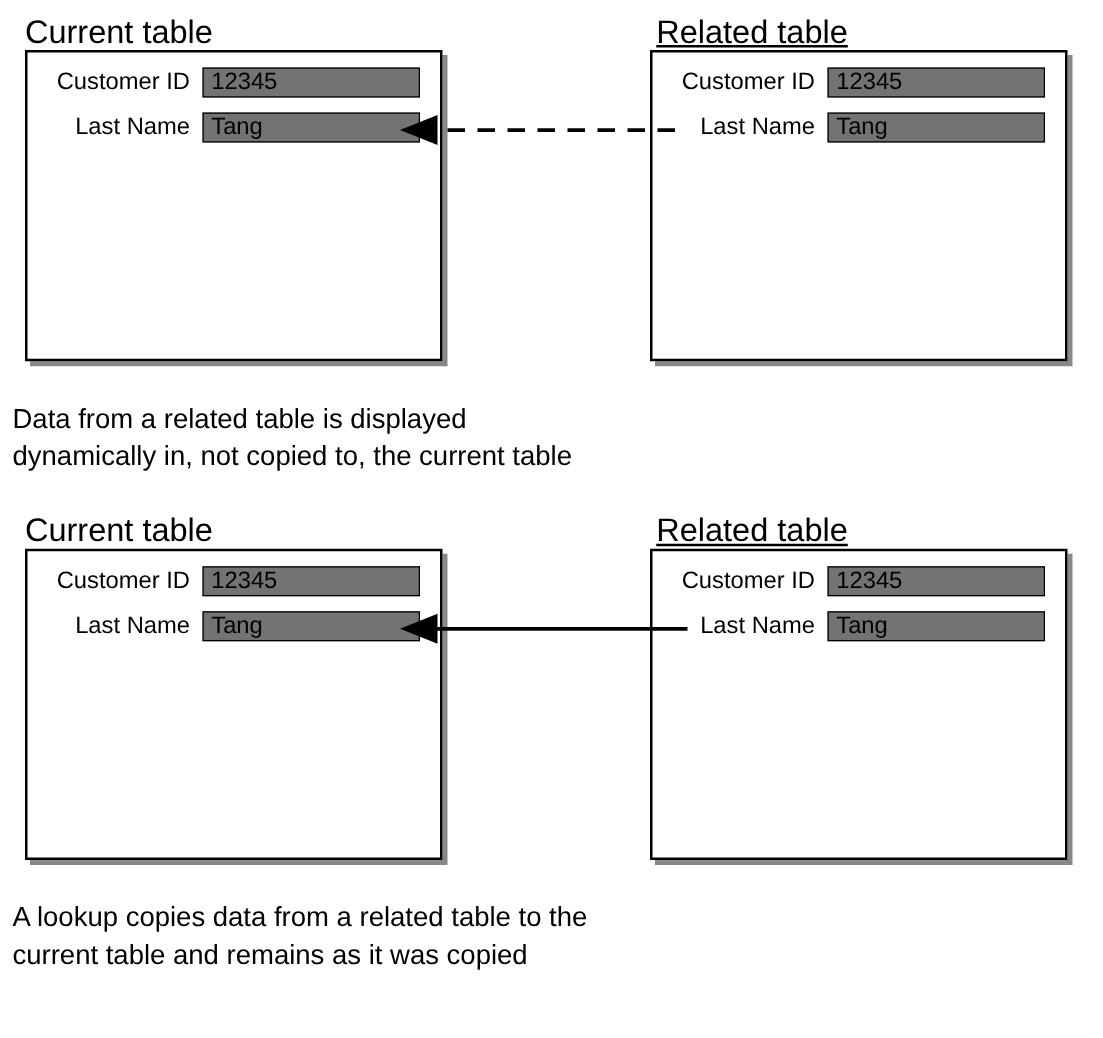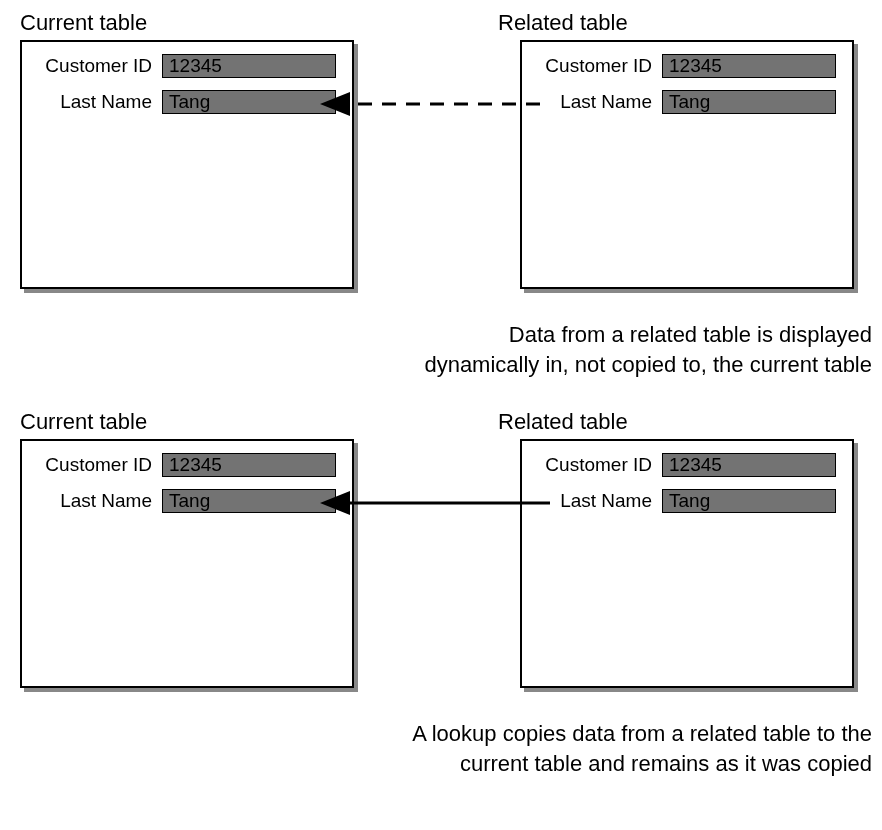--- a/index.html
+++ b/index.html
@@ -19,25 +19,25 @@
     width: 330px;
     height: 245px;
     border: 2px solid #000;
     background: #fff;
     box-shadow: 4px 4px 0 #888;
   }
   .panel.left { left: 10px; top: 30px; }
   .panel.right { left: 510px; top: 30px; }
   .title {
     position: absolute;
-    font-size: 22px;
+    font-size: 26px;
     top: 0;
   }
   .title.left { left: 10px; }
-  .title.right { left: 488px; }
+  .title.right { left: 515px; text-decoration: underline; }
   .row {
     display: flex;
     align-items: center;
     margin: 12px 0 0 0;
     padding: 0 14px;
   }
   .label {
     width: 116px;
     text-align: right;
     font-size: 19px;
@@ -52,21 +52,21 @@
     width: 160px;
     background: #737373;
   }
   .arrow-svg {
     position: absolute;
     left: 0;
     top: 0;
     pointer-events: none;
   }
   .caption {
-    text-align: right;
+    text-align: left;
     font-size: 22px;
     line-height: 1.35;
     margin: 0 0 30px 0;
   }
 </style>
 </head>
 <body>
 
 <div class="section">
   <div class="title left">Current table</div>

